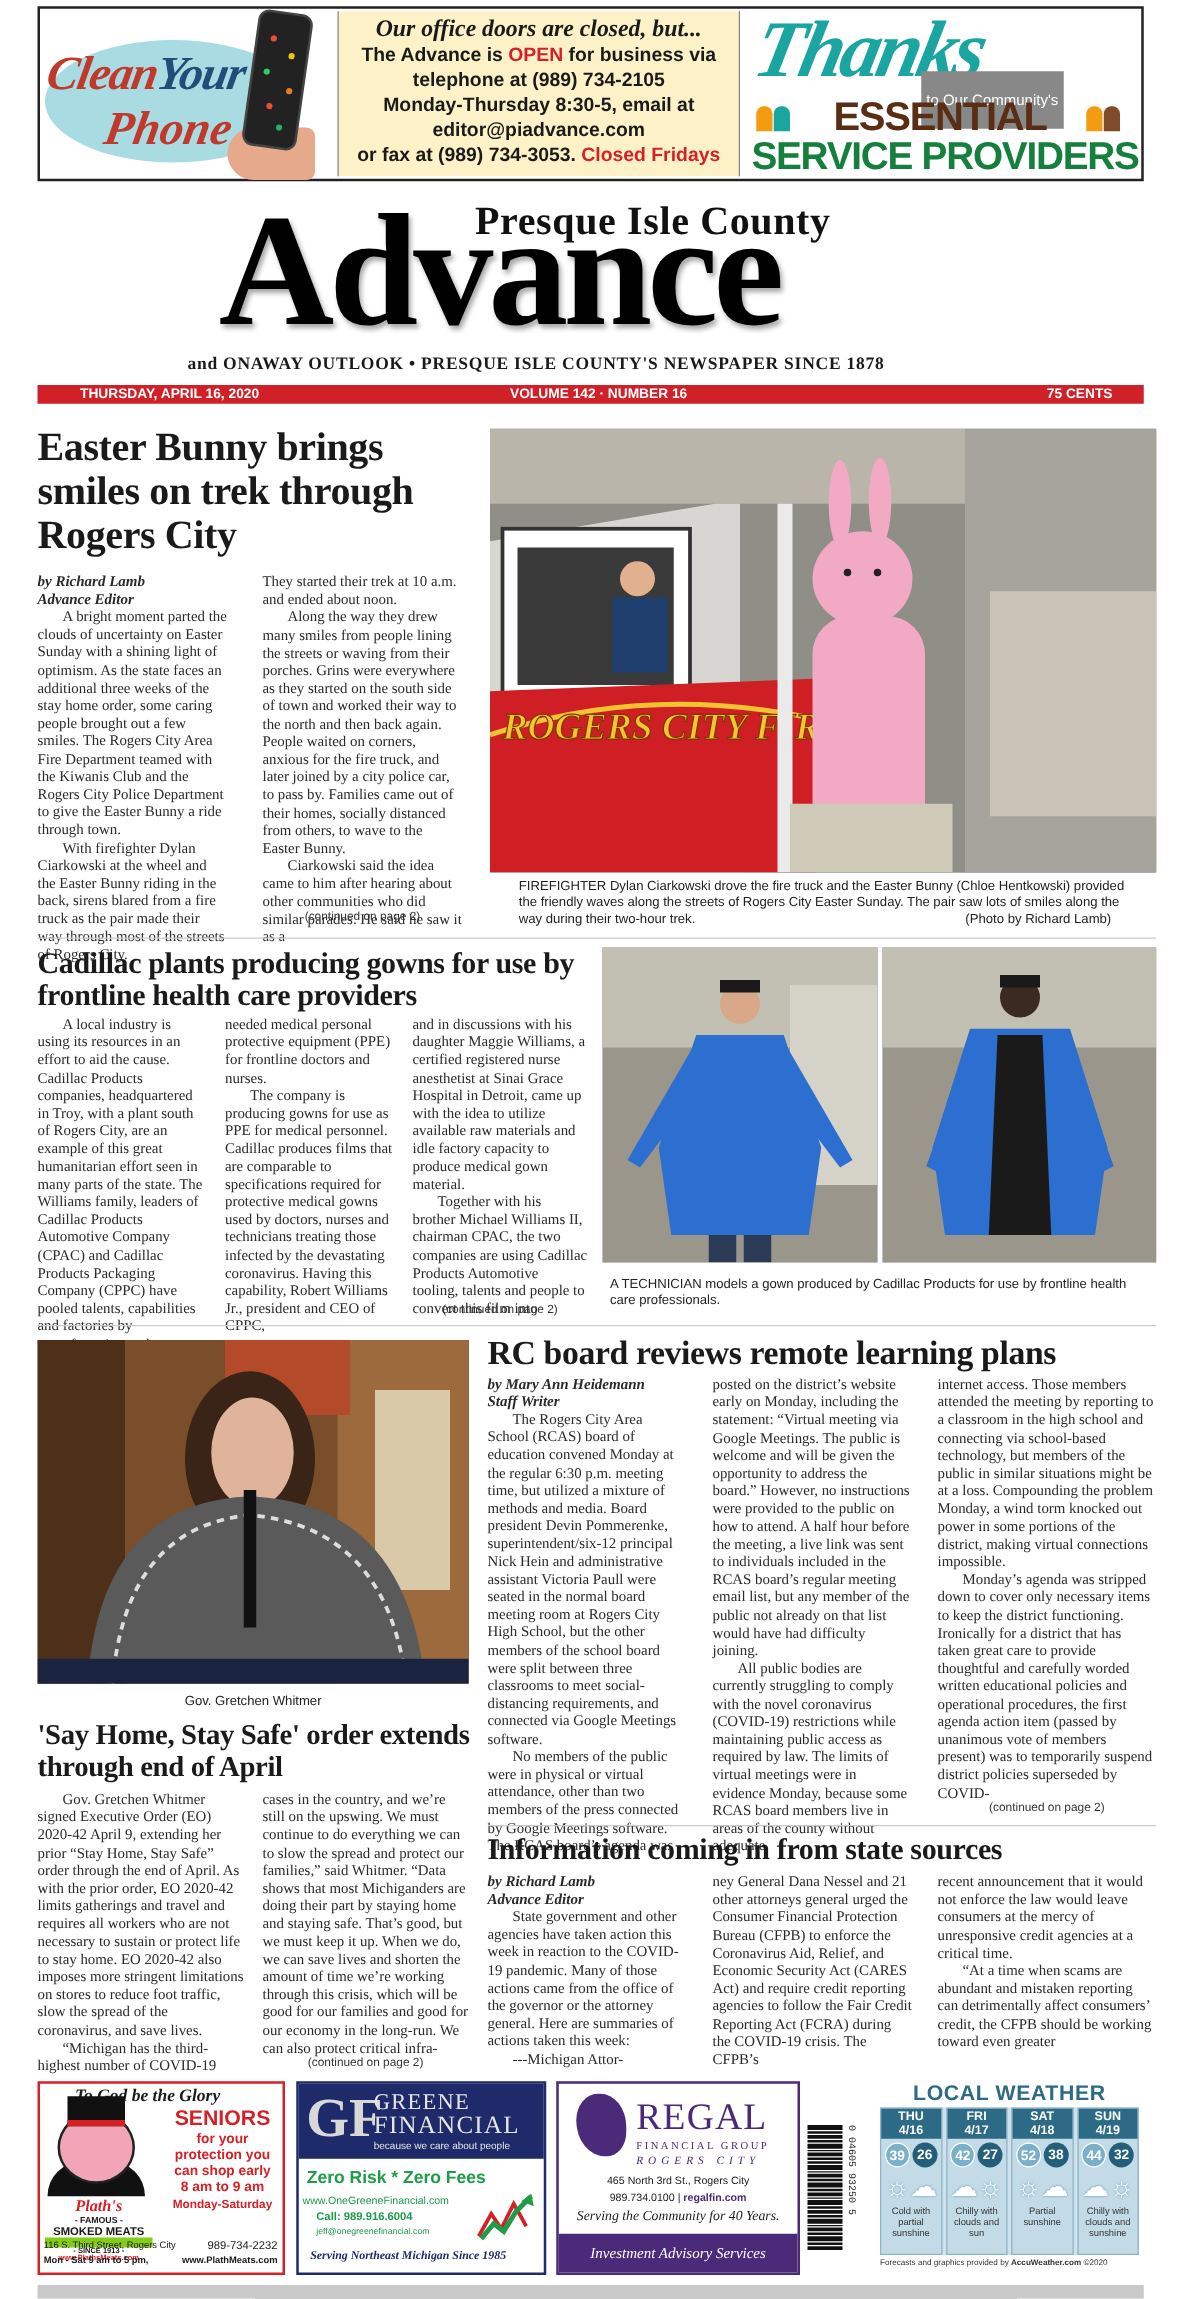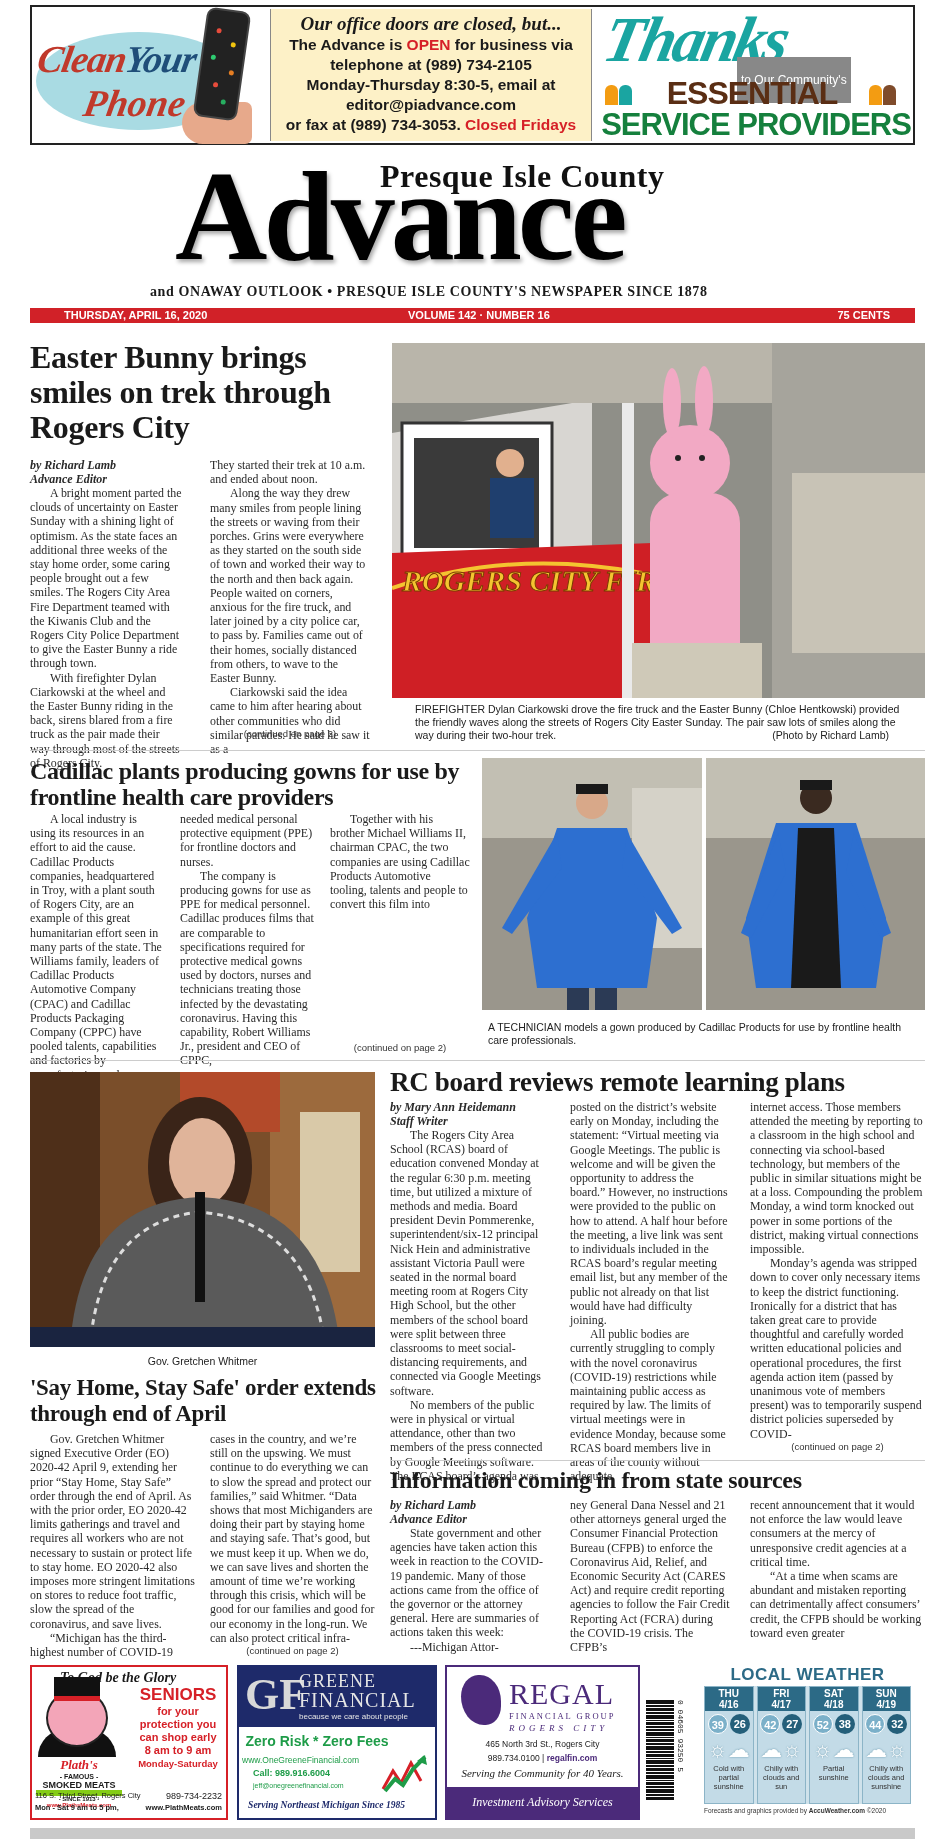--- a/index.html
+++ b/index.html
@@ -96,21 +96,21 @@
 
   
   #ad-plath { left: 30px; top: 1665px; width: 198px; height: 155px; border:2px solid #d62027; background:#fff; font-family:"Liberation Sans",sans-serif; }
   #ad-plath .glory { position:absolute; left:28px; top:3px; font-family:"Liberation Serif",serif; font-style:italic; font-weight:bold; font-size:14px; }
   #ad-plath .pig { position:absolute; left:14px; top:22px; width:62px; height:58px; border-radius:50%; background:#f3a5b8; border:2px solid #222; }
   #ad-plath .hat { position:absolute; left:22px; top:10px; width:46px; height:24px; background:#111; border-bottom:5px solid #d62027; }
   #ad-plath .coat { position:absolute; left:6px; top:62px; width:78px; height:28px; background:#111; border-radius:40px 40px 0 0; }
   #ad-plath .brand { position:absolute; left:4px; top:90px; width:86px; text-align:center; }
   #ad-plath .brand .n { font-family:"Liberation Serif",serif; font-style:italic; font-weight:bold; color:#d62027; font-size:13px; }
   #ad-plath .brand .f { font-size:7px; font-weight:bold; }
-  #ad-plath .brand .sm { font-size:9px; font-weight:bold; border-bottom:6px solid #84cc16; }
+  #ad-plath .brand .sm { font-size:9px; font-weight:bold; border-bottom:8px solid #84cc16; }
   #ad-plath .brand .si { font-size:6px; font-weight:bold; }
   #ad-plath .brand .ur { font-size:6px; color:#d62027; font-weight:bold; }
   #ad-plath .seniors { position:absolute; left:96px; top:18px; width:100px; text-align:center; color:#d62027; font-weight:bold; }
   #ad-plath .seniors .big { font-size:17px; }
   #ad-plath .seniors .sm { font-size:11px; line-height:13px; }
   #ad-plath .addr { position:absolute; left:3px; top:124px; font-size:7.5px; }
   #ad-plath .hrs { position:absolute; left:3px; top:136px; font-size:7.5px; font-weight:bold; }
   #ad-plath .ph { position:absolute; right:4px; top:124px; font-size:9px; }
   #ad-plath .web { position:absolute; right:4px; top:136px; font-size:7.5px; font-weight:bold; }
 
@@ -257,20 +257,21 @@
 
 <h2 id="cad-hl" class="abs hl">Cadillac plants producing gowns for use by frontline health care providers</h2>
 <div id="cad-c1" class="abs body">
     <p>A local industry is using its resources in an effort to aid the cause. Cadillac Products companies, headquartered in Troy, with a plant south of Rogers City, are an example of this great humanitarian effort seen in many parts of the state. The Williams family, leaders of Cadillac Products Automotive Company (CPAC) and Cadillac Products Packaging Company (CPPC) have pooled talents, capabilities and factories by manufacturing and providing much</p>
   </div>
 <div id="cad-c2" class="abs body">
   <div>needed medical personal protective equipment (PPE) for frontline doctors and nurses.</div>
   <p>The company is producing gowns for use as PPE for medical personnel. Cadillac produces films that are comparable to specifications required for protective medical gowns used by doctors, nurses and technicians treating those infected by the devastating coronavirus. Having this capability, Robert Williams Jr., president and CEO of CPPC,</p>
 </div>
 <div id="cad-c3" class="abs body">
+  <div>and in discussions with his daughter Maggie Williams, a certified registered nurse anesthetist at Sinai Grace Hospital in Detroit, came up with the idea to utilize available raw materials and idle factory capacity to produce medical gown material.</div>
   <p>Together with his brother Michael Williams II, chairman CPAC, the two companies are using Cadillac Products Automotive tooling, talents and people to convert this film into</p>
 </div>
 <div id="cad-cont" class="abs cont">(continued on page 2)</div>
 <div id="cad-photo1" class="abs">
   <svg width="220" height="252" viewBox="0 0 220 252">
     <rect width="220" height="252" fill="#9a968c"></rect>
     <rect x="0" y="0" width="220" height="80" fill="#c2bfb3"></rect>
     <rect x="150" y="30" width="70" height="160" fill="#d5d2c8"></rect>
     <circle cx="110" cy="45" r="16" fill="#d8a889"></circle>
     <rect x="94" y="26" width="32" height="10" fill="#1a1a1a"></rect>

